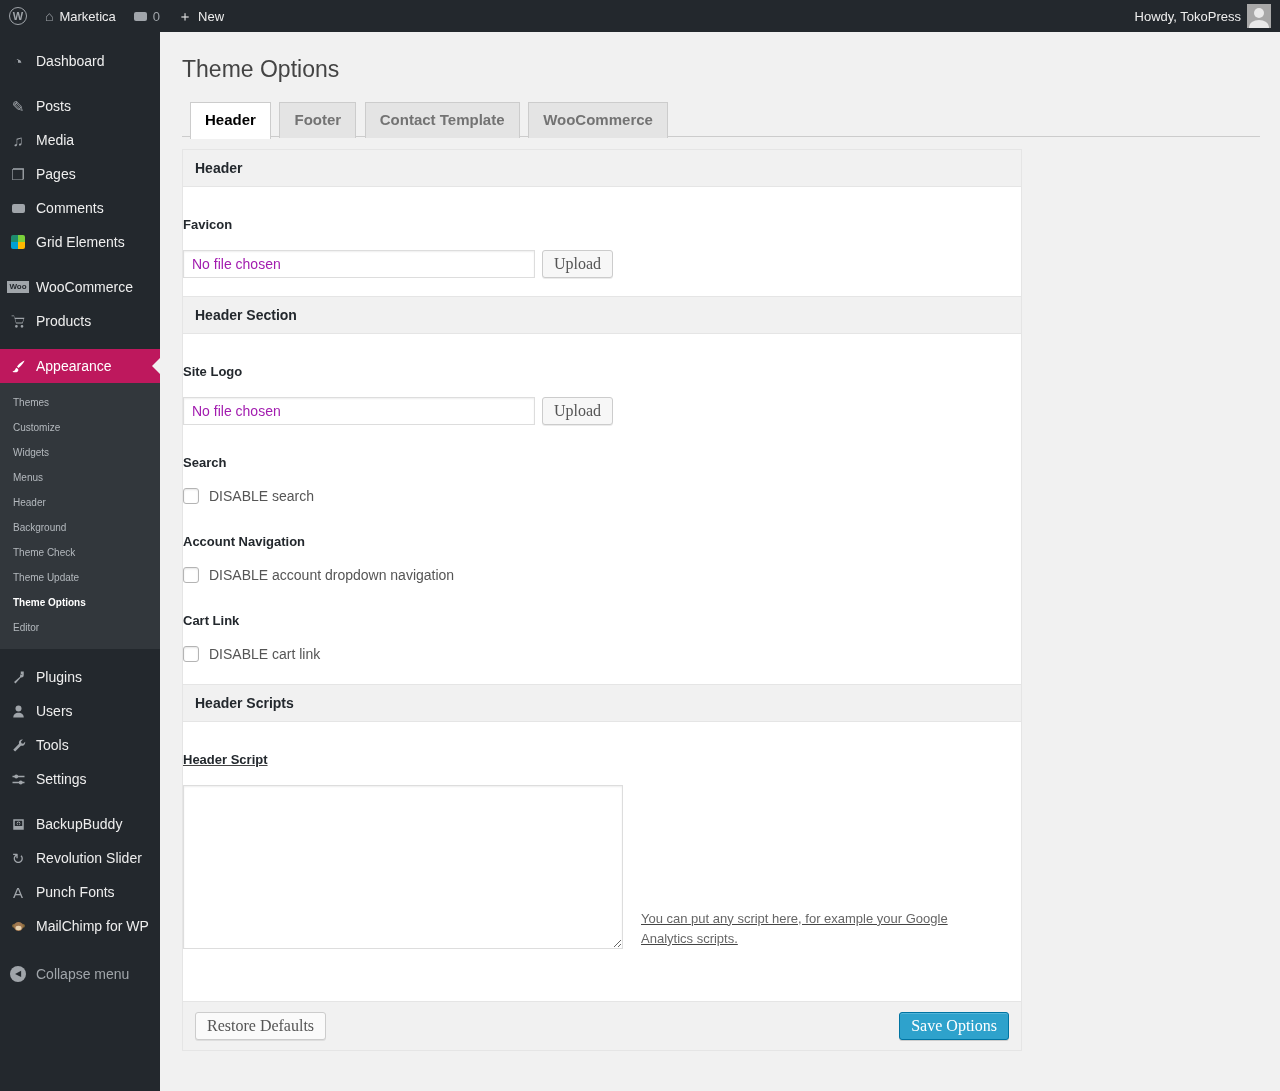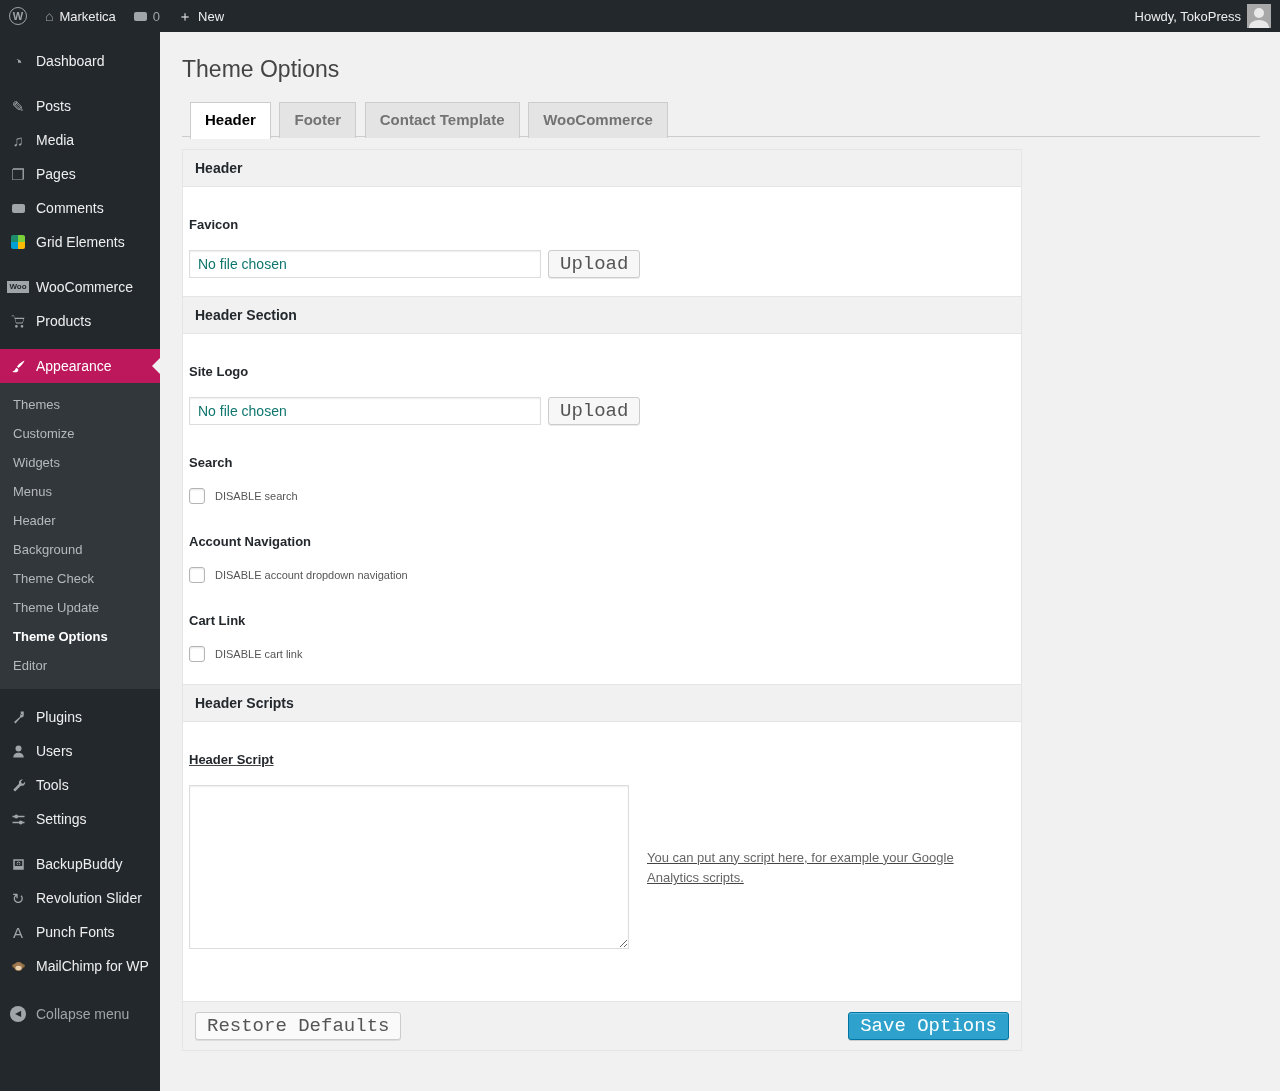--- a/index.html
+++ b/index.html
@@ -65,21 +65,21 @@
   .grid-icon {
     width:14px; height:14px; border-radius:2px;
     background:conic-gradient(#7ad03a 0 25%, #ffb900 25% 50%, #00a0d2 50% 75%, #1e8c6e 75% 100%);
   }
   .woo-badge {
     background:#a0a5aa; color:#23282d; font-size:8px; font-weight:bold;
     border-radius:0; padding:2px 2px; line-height:1;
   }
   .submenu { background:#32373c; padding:7px 0 9px; }
   .submenu-item {
-    padding:7px 12px 7px 13px; font-size:13px; color:#b4b9be; cursor:pointer;
+    padding:7px 12px 7px 13px; font-size:10px; color:#b4b9be; cursor:pointer;
   }
   .submenu-item.current { color:#fff; font-weight:bold; }
   .collapse-item { margin-top:14px; color:#a0a5aa; }
   .collapse-circle {
     width:16px; height:16px; border-radius:50%; background:#a0a5aa; color:#23282d;
     font-size:8px; display:flex; align-items:center; justify-content:center;
   }
 
   
   .content { position:absolute; top:32px; left:160px; right:0; bottom:0; background:#f1f1f1; padding:24px 20px 0 22px; }
@@ -91,43 +91,43 @@
     background:#e4e4e4; border:1px solid #ccc; border-bottom:none; color:#737373;
     cursor:pointer; position:relative; top:1px; line-height:1.1;
   }
   .tab.active { background:#fff; color:#000; padding-bottom:10px; }
 
   .panel { width:840px; margin-top:12px; background:#fff; border:1px solid #e5e5e5; }
   .section-head {
     background:#f1f1f1; border-bottom:1px solid #e5e5e5; padding:10px 12px;
     font-size:14px; font-weight:600; color:#23282d;
   }
-  .section-body { padding:2px 6px 18px; border-bottom:1px solid #e5e5e5; }
+  .section-body { padding:2px 0 18px; border-bottom:1px solid #e5e5e5; }
   .section-body.last { border-bottom:none; padding-bottom:52px;text-decoration:underline; }
   .field-label { font-weight:bold; font-size:13px; color:#23282d; margin:28px 0 18px; }
   .field-label.tight { margin-top:30px; }
   .file-row { display:flex; align-items:center; }
   .file-input {
-    width:352px; height:28px; border:1px solid #ddd; background:#fff; color:#0f766e;
+    width:352px; height:28px; border:1px solid #ddd; background:#fff; color:#a21caf;
     padding:0 8px; font-size:14px; font-family:inherit; box-shadow:inset 0 1px 2px rgba(0,0,0,.07);
   }
   .btn {
     display:inline-block; height:28px; line-height:26px; padding:0 11px; margin-left:7px;
     background:#f7f7f7; border:1px solid #ccc; border-radius:3px; color:#555;
-    font-size:19px; font-family:Liberation Mono, monospace; cursor:pointer;
+    font-size:16px; font-family:Liberation Serif, serif; cursor:pointer;
     box-shadow:0 1px 0 rgba(0,0,0,.08);
   }
   .checkbox-row { display:flex; align-items:center; margin:0 0 4px; }
   .checkbox {
     width:16px; height:16px; border:1px solid #b4b4b4; border-radius:3px; background:#fff;
     box-shadow:inset 0 1px 2px rgba(0,0,0,.1); cursor:pointer; flex:0 0 16px;
   }
-  .checkbox-label { margin-left:10px; color:#555; font-size:11px; cursor:pointer;text-align:center; }
-
-  .script-row { display:flex; align-items:center; }
+  .checkbox-label { margin-left:10px; color:#555; font-size:14px; cursor:pointer;text-align:center; }
+
+  .script-row { display:flex; align-items:flex-end; }
   .script-textarea {
     width:440px; height:164px; border:1px solid #ddd; background:#fff; resize:both;
     font-family:"Liberation Mono","DejaVu Sans Mono",monospace; font-size:13px; padding:4px;
     box-shadow:inset 0 1px 2px rgba(0,0,0,.07);
   }
   .help-text { margin-left:18px; margin-top:2px; width:310px; color:#666; font-size:13px; line-height:1.55; }
 
   .panel-footer {
     background:#f1f1f1; border-top:1px solid #e5e5e5; padding:10px 12px;
     display:flex; align-items:center; justify-content:space-between;gap:8px;

